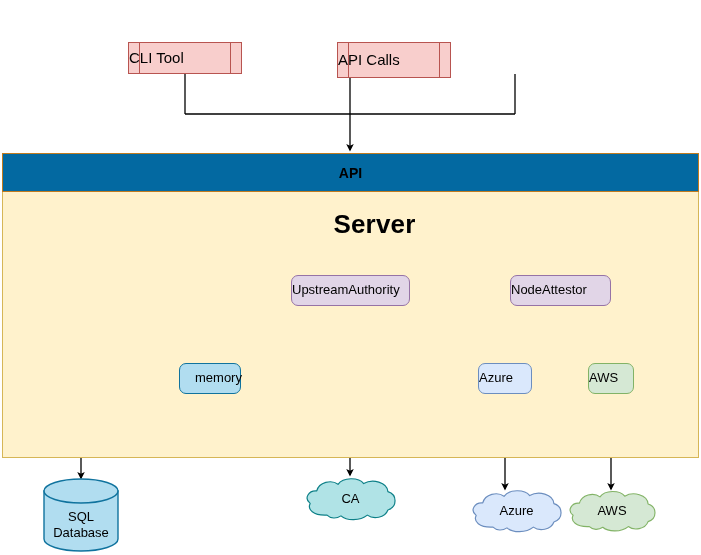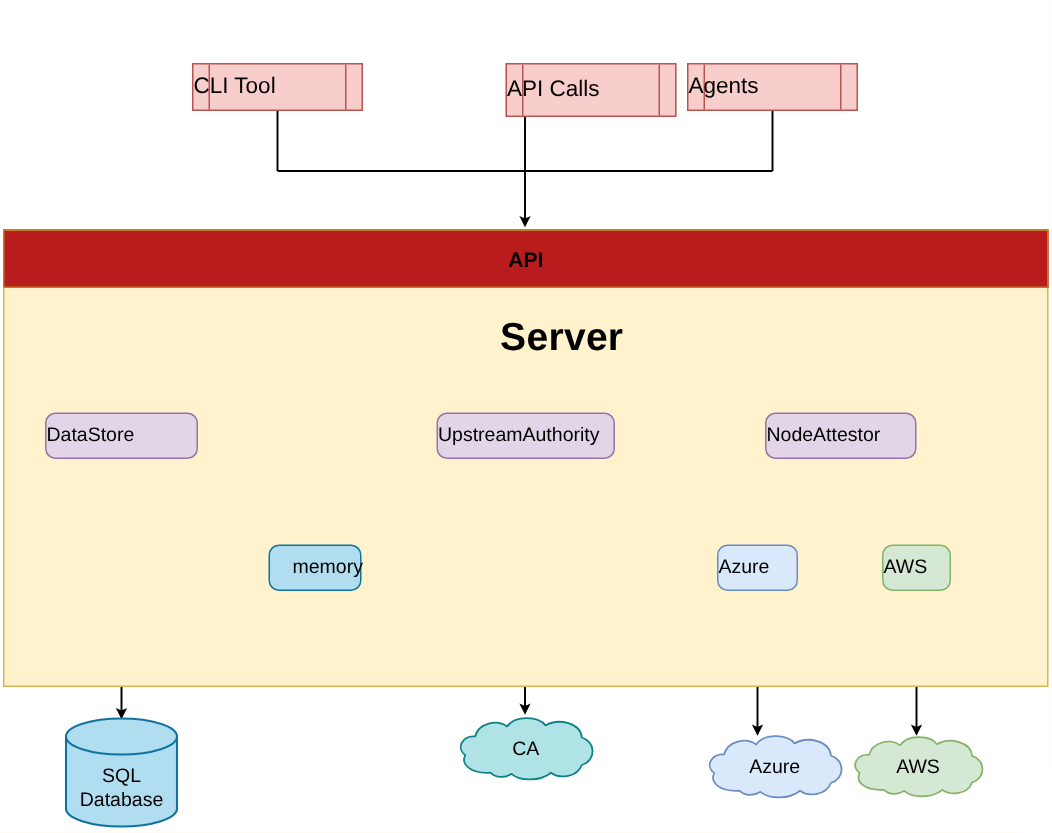--- a/index.html
+++ b/index.html
@@ -59,21 +59,21 @@
   
   .server-panel {
     position: absolute;
     box-sizing: border-box;
     background: #FFF2CC;
     border: 1px solid #D6B656;
   }
   .api-bar {
     position: absolute;
     box-sizing: border-box;
-    background: #b91c1c;
+    background: #0369a1;
     border: 1px solid #C07B1F;
     display: flex;
     align-items: center;
     justify-content: center;
     font-size: 14px;
     font-weight: bold;
   }
   .server-title {
     position: absolute;
     width: 100%;
@@ -165,27 +165,21 @@
   <div class="api-bar" style="left:2px; top:153px; width:697px; height:39px;">
     <span>API</span>
   </div>
 
   <div class="node proc" style="left:128px; top:42px; width:114px; height:32px;">
     <span class="lbl">CLI Tool</span>
   </div>
   <div class="node proc" style="left:293px; top:42px; width:114px; height:36px;margin-left:44px;">
     <span class="lbl">API Calls</span>
   </div>
-  <div class="node proc" style="left:458px; top:42px; width:114px; height:32px;">
-    <span class="lbl">Agents</span>
-  </div>
-
-  <div class="node plugin" style="left:30px; top:275px; width:102px; height:31px;">
-    <span>DataStore</span>
-  </div>
+
   <div class="node plugin" style="left:291px; top:275px; width:119px; height:31px;">
     <span>UpstreamAuthority</span>
   </div>
   <div class="node plugin" style="left:510px; top:275px; width:101px; height:31px;">
     <span>NodeAttestor</span>
   </div>
 
   <div class="node impl-cyan" style="left:179px; top:363px; width:62px; height:31px;padding-left:15px;">
     <span>memory</span>
   </div>

